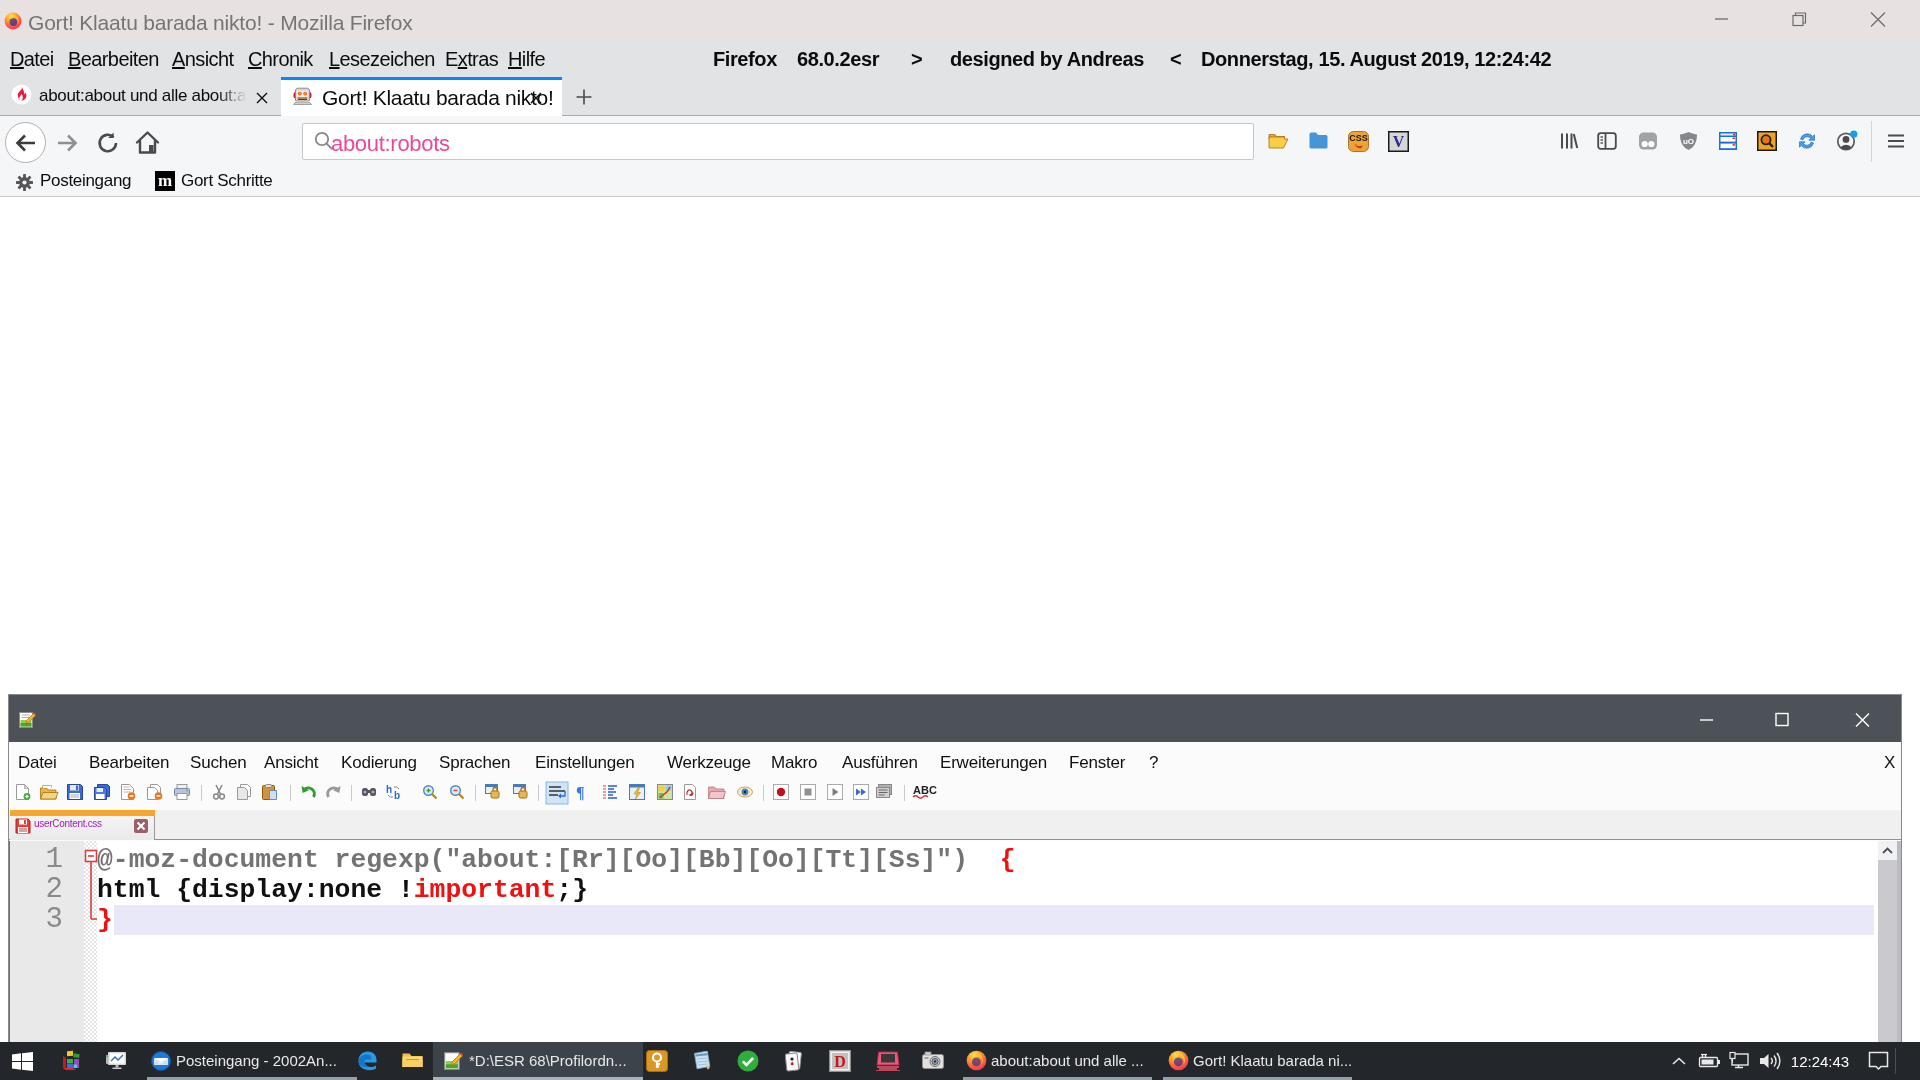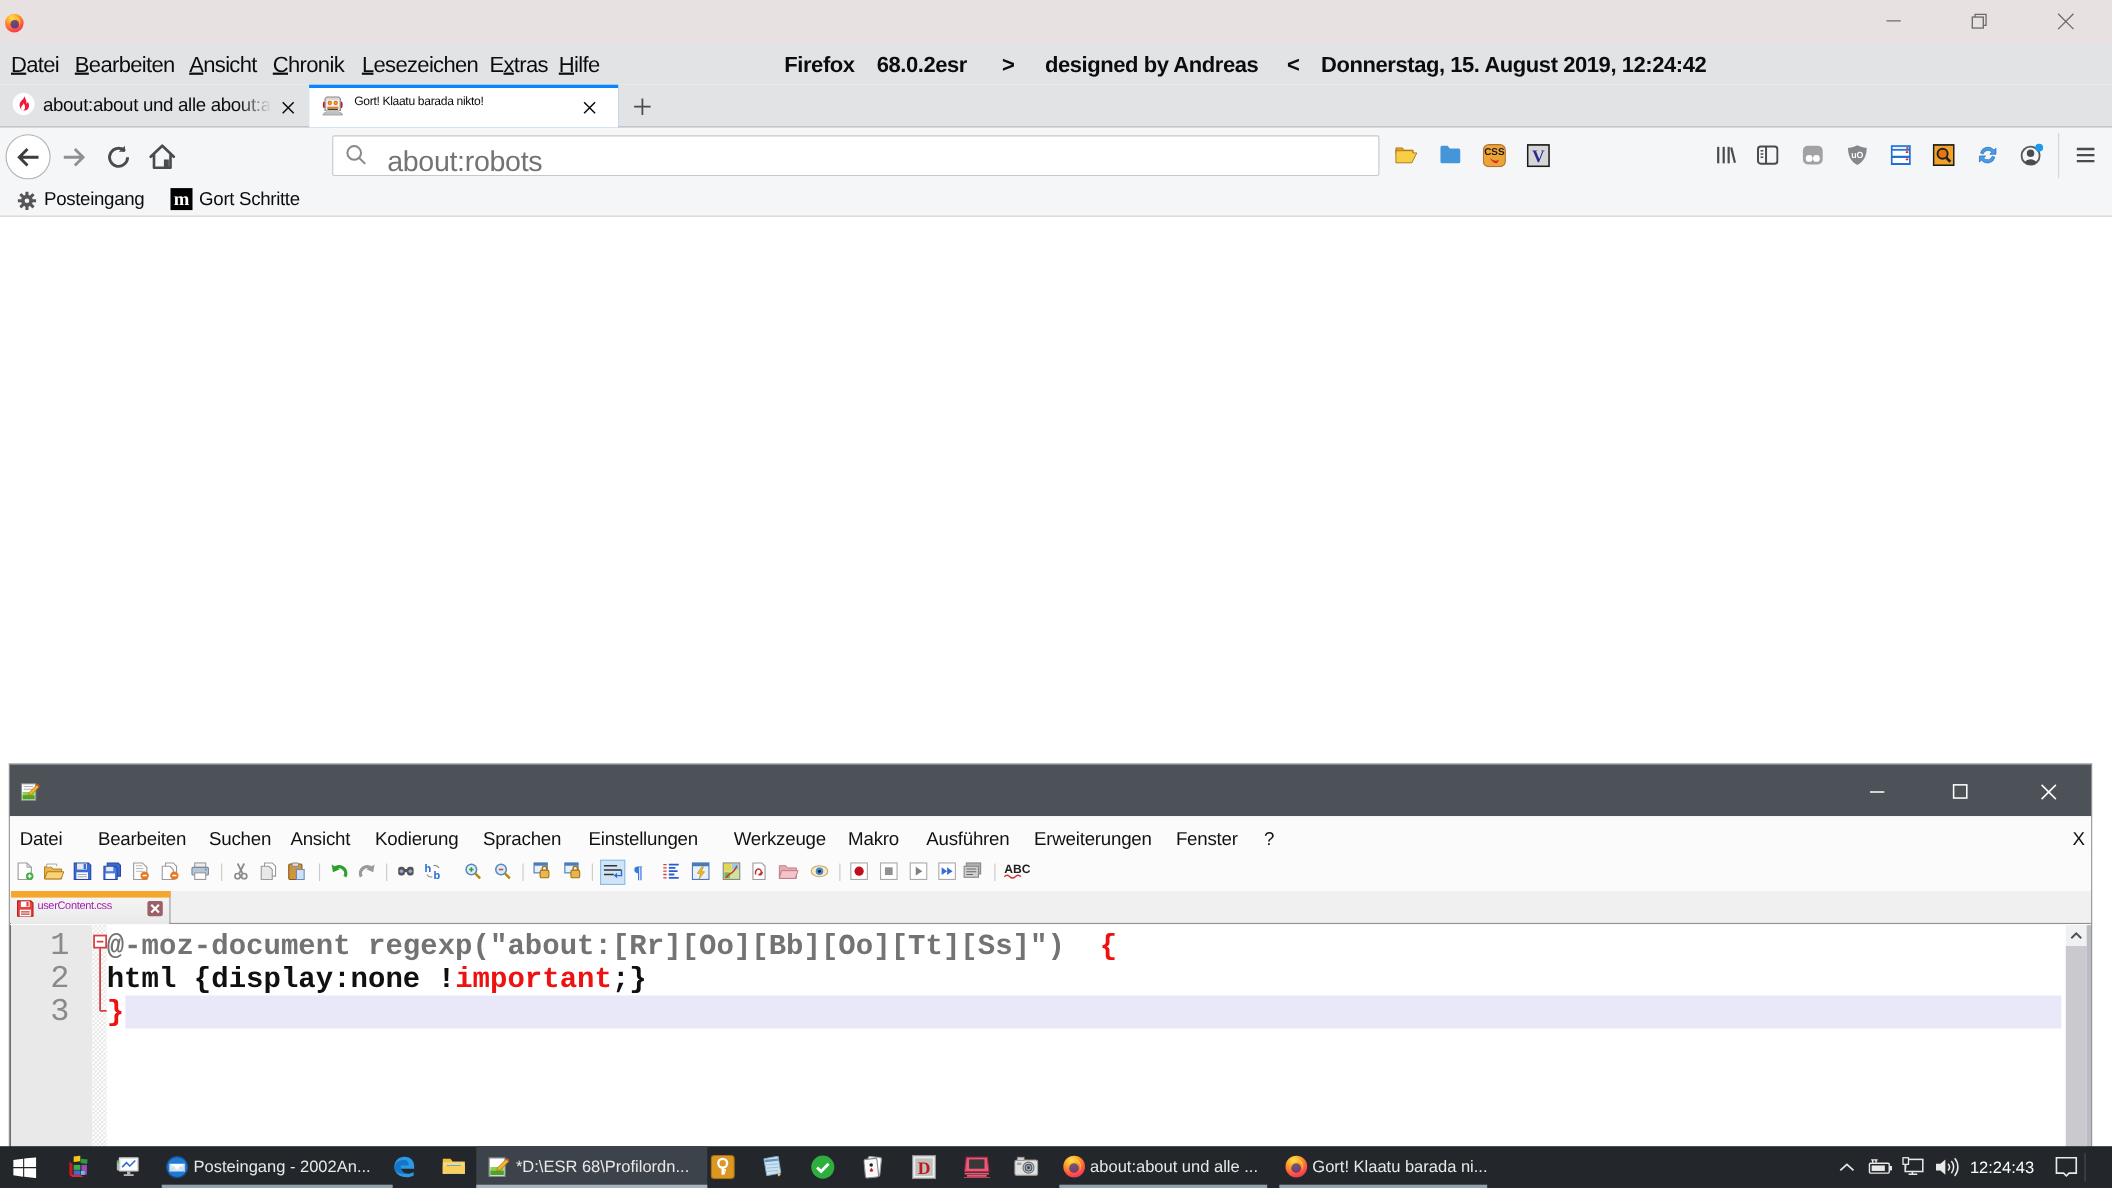--- a/index.html
+++ b/index.html
@@ -17,20 +17,21 @@
           <stop offset="0%" stop-color="#ffe14d"></stop>
           <stop offset="35%" stop-color="#ffa327"></stop>
           <stop offset="72%" stop-color="#ff4f42"></stop>
           <stop offset="100%" stop-color="#e22c70"></stop>
         </radialGradient>
       </defs>
  <circle cx="10" cy="10" r="9.4" fill="url(#ffg)"></circle>
  <circle cx="10.4" cy="11.2" r="4.3" fill="#3b2a90" opacity=".75"></circle>
  <path d="M10.2 3.4 c2.5.4 4.3 1.7 5.2 3.9 .9 2.2.5 4.6-.8 6.3 1.3-2.6 1-5.3-.9-7.2 -1.1-1.2-2.3-1.8-3.5-3z" fill="#ffd847"></path>
 </svg>
+<div class="ab" style="left:28px;top:11px;font-size:21px;letter-spacing:-.2px;color:#757575">Gort! Klaatu barada nikto! - Mozilla Firefox</div>
 
 <svg class="ab" style="left:1700px;top:5px" width="200" height="30" viewBox="0 0 200 30">
   <line x1="15" y1="14" x2="28" y2="14" stroke="#6e6a6a" stroke-width="1.3"></line>
   <rect x="93" y="10.5" width="10" height="10" fill="none" stroke="#6e6a6a" stroke-width="1.2"></rect>
   <path d="M95.5 10.5 v-2.5 h10 v10 h-2.5" fill="none" stroke="#6e6a6a" stroke-width="1.2"></path>
   <path d="M171 7.5 L185 21.5 M185 7.5 L171 21.5" stroke="#6e6a6a" stroke-width="1.2"></path>
 </svg>
 
 <div class="ab" style="left:0;top:39px;width:1920px;height:38px;background:#e2e3e5"></div>
 <div class="ab" style="left:0;top:39px;width:1920px;height:38px;font-size:20px;letter-spacing:-.6px;color:#0c0c0d">
@@ -73,21 +74,21 @@
   <rect x="4.8" y="5.8" width="11.4" height="9.7" fill="#efefef"></rect>
   <circle cx="7.8" cy="8.6" r="1.9" fill="#e06010"></circle>
       <circle cx="7.8" cy="8.6" r="1" fill="#f8b018"></circle>
   <circle cx="13.2" cy="8.6" r="1.9" fill="#e06010"></circle>
       <circle cx="13.2" cy="8.6" r="1" fill="#f8b018"></circle>
   <rect x="5.4" y="12" width="10.2" height="1.8" fill="#f08018"></rect>
   <path d="M5.8 13.8 h9.4 v1.2 h-9.4z" fill="#404040"></path>
   <path d="M3 17.5 L18 17.5 L19.5 19.5 H1.5 Z" fill="#d0d0d0" stroke="#909090" stroke-width=".8"></path>
   <rect x="4.5" y="15.5" width="12" height="2" fill="#c4c4c4"></rect>
 </svg>
-<div class="ab" style="left:322px;top:86px;font-size:11px;letter-spacing:-.3px;color:#0c0c0d;white-space:nowrap">Gort! Klaatu barada nikto!</div>
+<div class="ab" style="left:322px;top:86px;font-size:21px;letter-spacing:-.3px;color:#0c0c0d;white-space:nowrap">Gort! Klaatu barada nikto!</div>
 <svg class="ab" style="left:527px;top:89px" width="18" height="18" viewBox="0 0 18 18">
       <path d="M4 4 L14 14 M14 4 L4 14" stroke="#0c0c0d" stroke-width="1.4"></path>
     </svg>
 
 <svg class="ab" style="left:572px;top:85px" width="24" height="24" viewBox="0 0 24 24">
       <path d="M12 4.5 V19.5 M4.5 12 H19.5" stroke="#4a4a4f" stroke-width="1.6"></path>
     </svg>
 
 <div class="ab" style="left:0;top:116px;width:1920px;height:50px;background:#f5f6f7"></div>
 
@@ -107,21 +108,21 @@
 <svg class="ab" style="left:134px;top:129px" width="27" height="27" viewBox="0 0 27 27">
       <path d="M3 13.5 L13.5 3.5 L24 13.5 M6 11 V23.5 H21 V11" stroke="#4a4a4f" stroke-width="2.4" fill="none" stroke-linecap="round" stroke-linejoin="round"></path>
       <rect x="15" y="16" width="4.5" height="7.5" fill="#4a4a4f"></rect>
     </svg>
 
 <div class="ab" style="left:302px;top:123px;width:952px;height:37px;background:#fff;border:1px solid #c8c8ca;border-radius:2px"></div>
 <svg class="ab" style="left:311px;top:128px" width="26" height="26" viewBox="0 0 26 26">
       <circle cx="11" cy="11" r="6.2" stroke="#88888c" stroke-width="1.8" fill="none"></circle>
       <path d="M15.6 15.6 L21 21" stroke="#88888c" stroke-width="1.8"></path>
     </svg>
-<div class="ab" style="left:352px;top:131px;font-size:26px;letter-spacing:-.3px;color:#737373">about:robots</div>
+<div class="ab" style="left:331px;top:131px;font-size:22px;letter-spacing:-.3px;color:#ec4899">about:robots</div>
 
 <svg class="ab" style="left:1268px;top:132px" width="21" height="18" viewBox="0 0 21 18">
   <path d="M1 2.5 h6 l1.5 2 h8 v3 h-15.5z" fill="#e8a33d" stroke="#a87010" stroke-width=".8"></path>
   <path d="M1 16 V5 h15.5 v2 h3.5 L15.5 16z" fill="#f7ce46" stroke="#a87010" stroke-width=".8"></path>
 </svg>
 <svg class="ab" style="left:1308px;top:131px" width="21" height="19" viewBox="0 0 21 19">
   <path d="M1.5 3 a1.5 1.5 0 0 1 1.5-1.5 h5 l2 2.5 h8 a1.5 1.5 0 0 1 1.5 1.5 v10.5 a1.5 1.5 0 0 1 -1.5 1.5 h-15 a1.5 1.5 0 0 1 -1.5 -1.5z" fill="#4596d8"></path>
 </svg>
 <svg class="ab" style="left:1348px;top:131px" width="21" height="21" viewBox="0 0 21 21">
   <rect x=".5" y=".5" width="20" height="20" rx="5" fill="#eca438" stroke="#b2702a" stroke-width="1"></rect>

